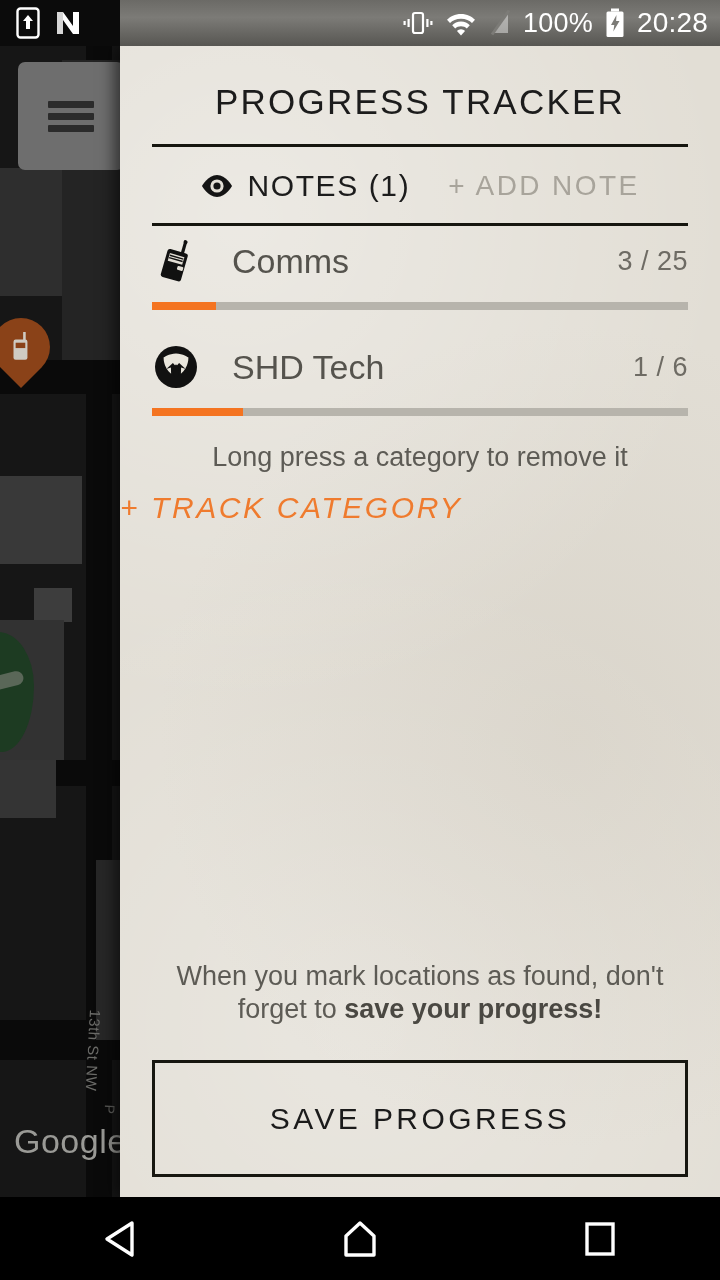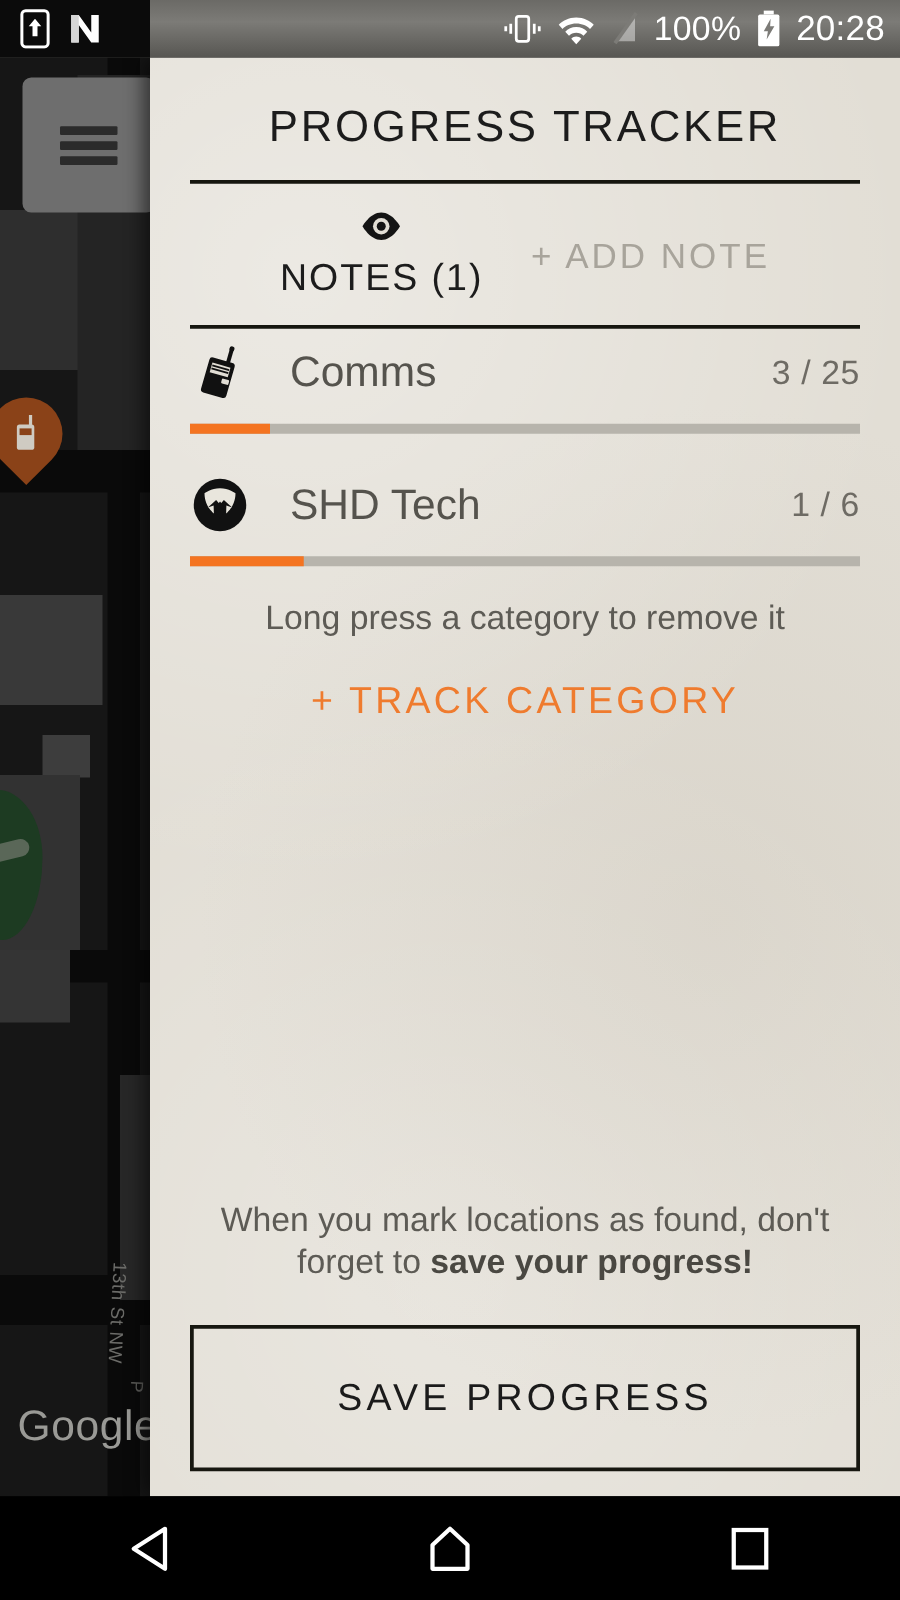--- a/index.html
+++ b/index.html
@@ -156,21 +156,21 @@
     margin: 22px 32px 0 32px;
   }
 
   #notes-row {
     display: flex;
     align-items: center;
     justify-content: center;
     gap: 38px;
     padding: 22px 0 20px 0;
   }
-  .eye-wrap { display:flex; align-items:center; gap:13px;flex-direction:column; }
+  .eye-wrap { display:flex; align-items:center; gap:13px; }
   #notes-label {
     color: #1c1c1c;
     font-size: 30px;
     letter-spacing: 1.6px;
   }
   #add-note {
     color: #a8a49b;
     font-size: 28px;
     letter-spacing: 2.4px;
   }
@@ -214,25 +214,26 @@
     background: #f47421;
   }
 
   #hint-remove {
     text-align: center;
     color: #5d5b55;
     font-size: 27px;
     margin-top: 8px;
   }
   #track-category {
-    text-align: center;
+    text-align: left;
     color: #ef7b2e;
     font-size: 30px;
     letter-spacing: 2.6px;
-    margin-top: 34px;
+    margin-top: 18px;
+    font-style: italic;
   }
 
   
   #footer {
     position: absolute;
     left: 0; right: 0; bottom: 20px; margin-top: 40px;
   }
   #save-hint {
     text-align: center;
     color: #5d5b55;

